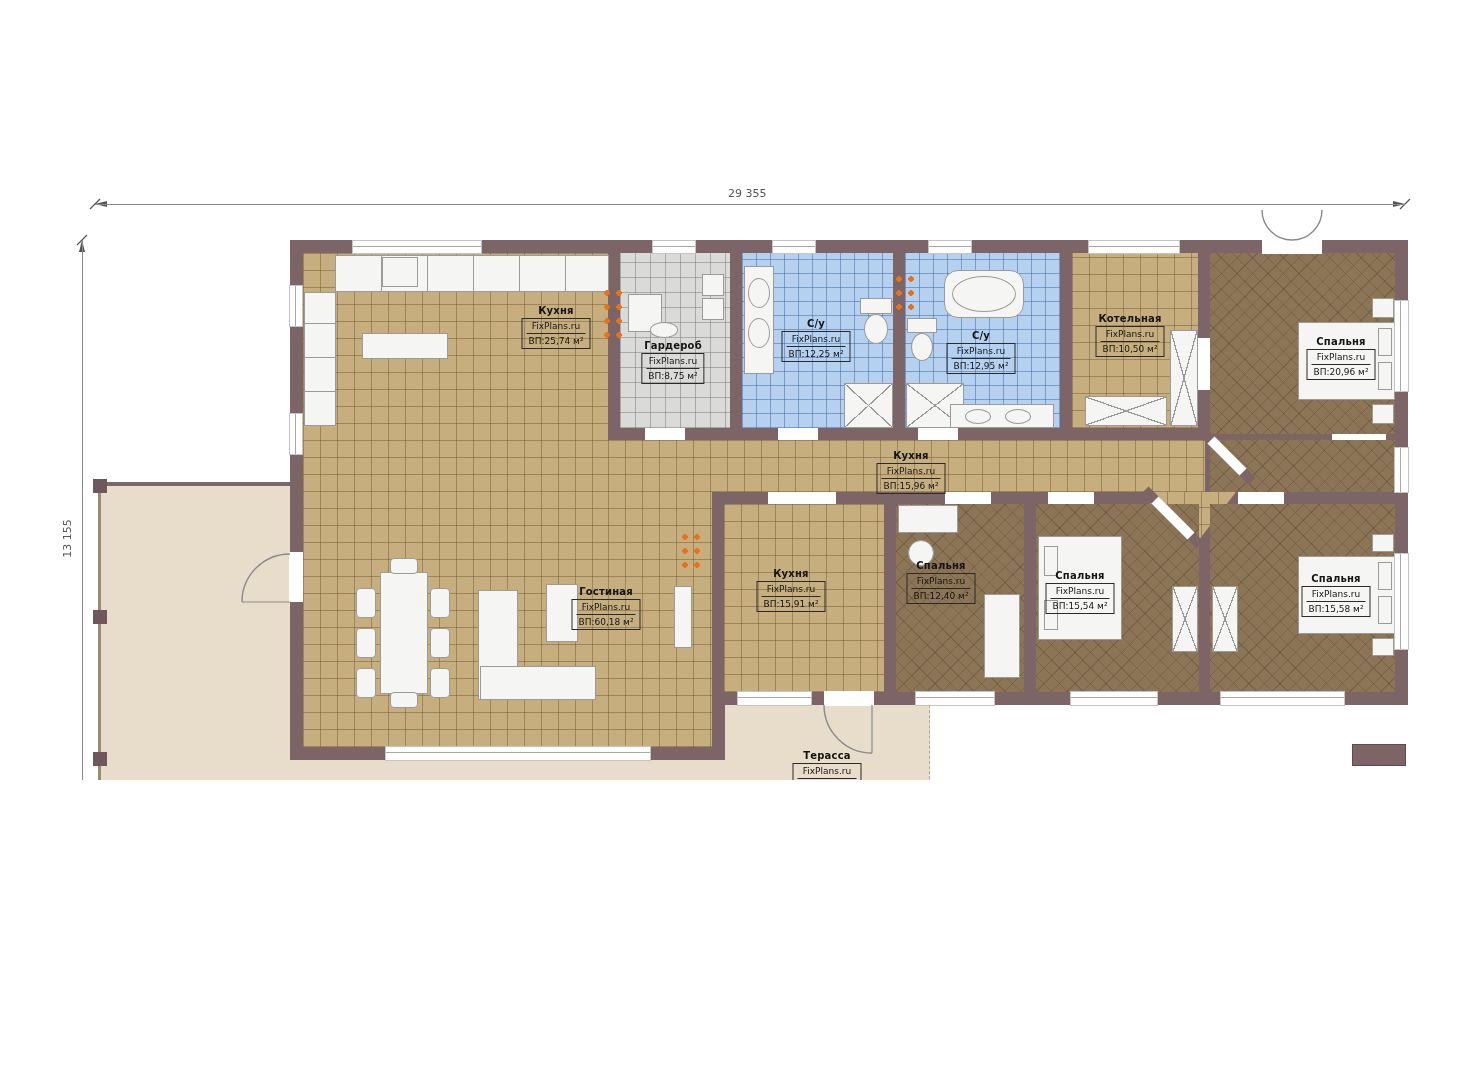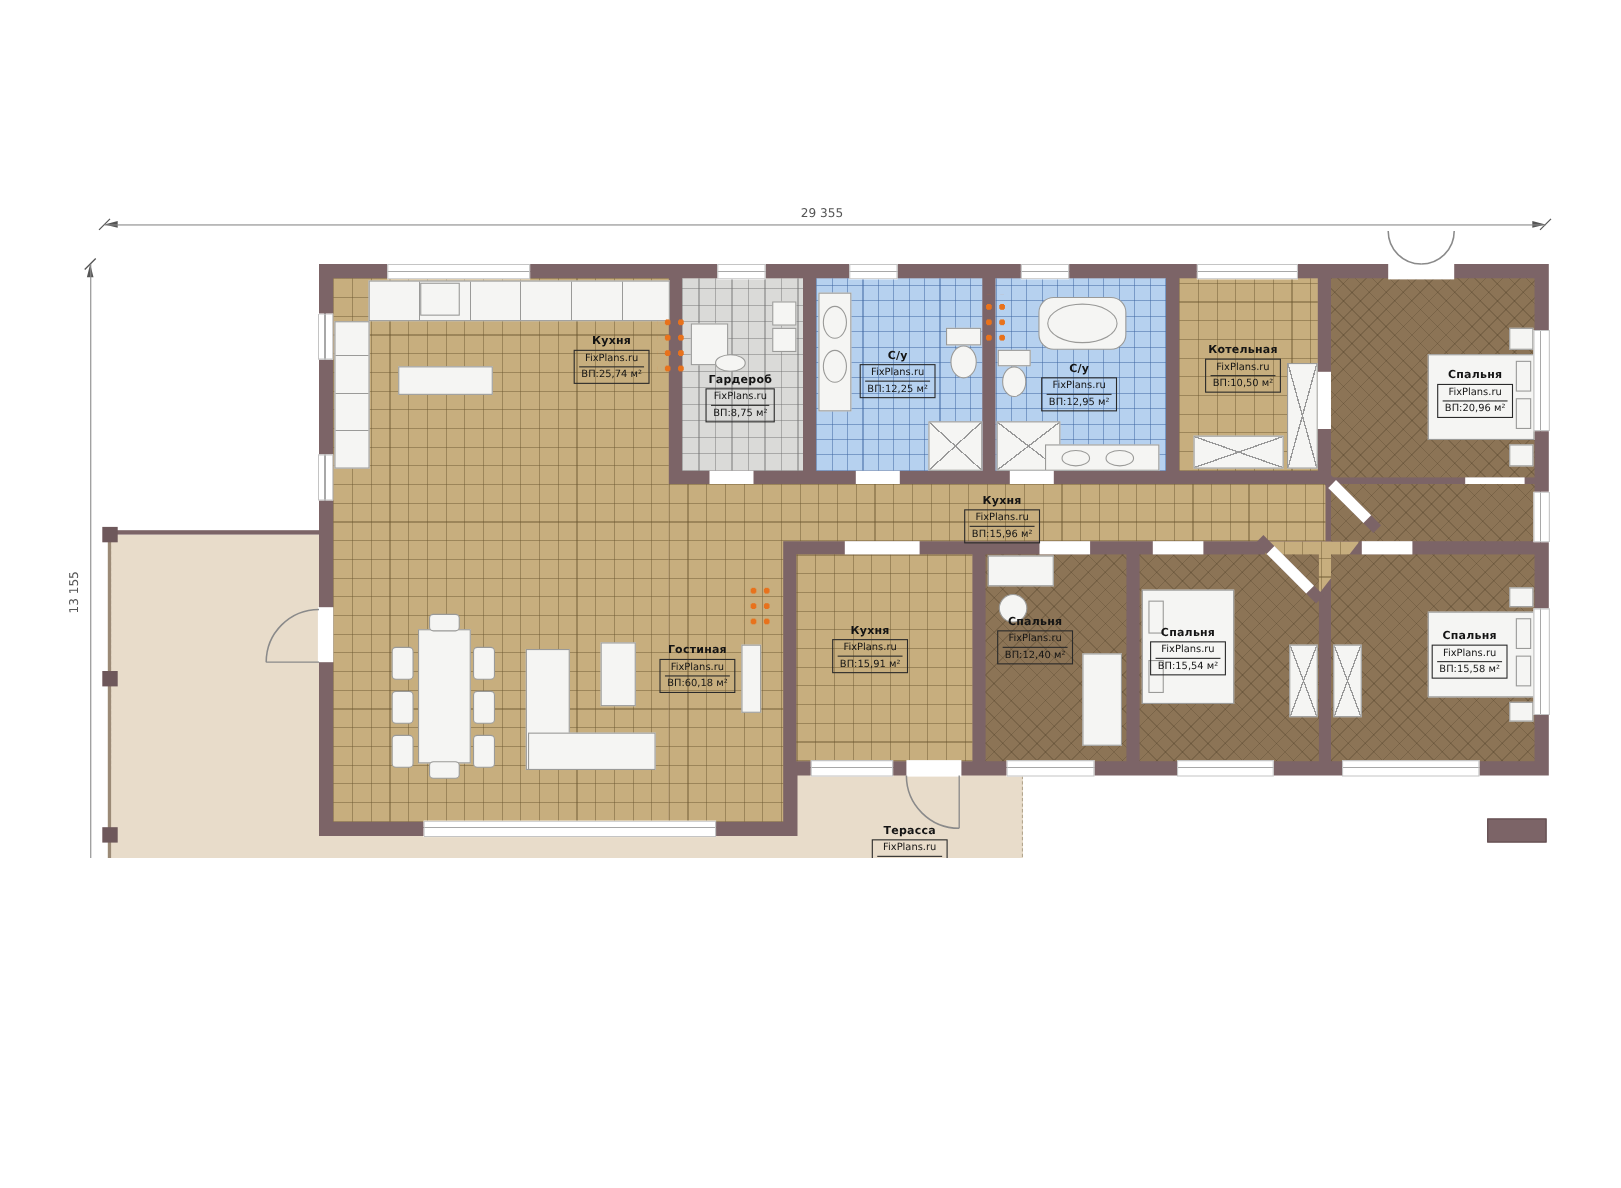--- a/index.html
+++ b/index.html
@@ -291,21 +291,21 @@
           <div class="rl-area">ВП:15,54 м²</div>
         </div>
       </div>
       <div class="room-label" style="left: 1336px; top: 573px;">
         <div class="rl-name">Спальня</div>
         <div class="rl-box">
           <div class="rl-brand">FixPlans.ru</div>
           <div class="rl-area">ВП:15,58 м²</div>
         </div>
       </div>
-      <div class="room-label" style="left: 634px; top: 586px;">
+      <div class="room-label" style="left: 606px; top: 586px;">
         <div class="rl-name">Гостиная</div>
         <div class="rl-box">
           <div class="rl-brand">FixPlans.ru</div>
           <div class="rl-area">ВП:60,18 м²</div>
         </div>
       </div>
       <div class="room-label" style="left: 827px; top: 750px;">
         <div class="rl-name">Терасса</div>
         <div class="rl-box">
           <div class="rl-brand">FixPlans.ru</div>

